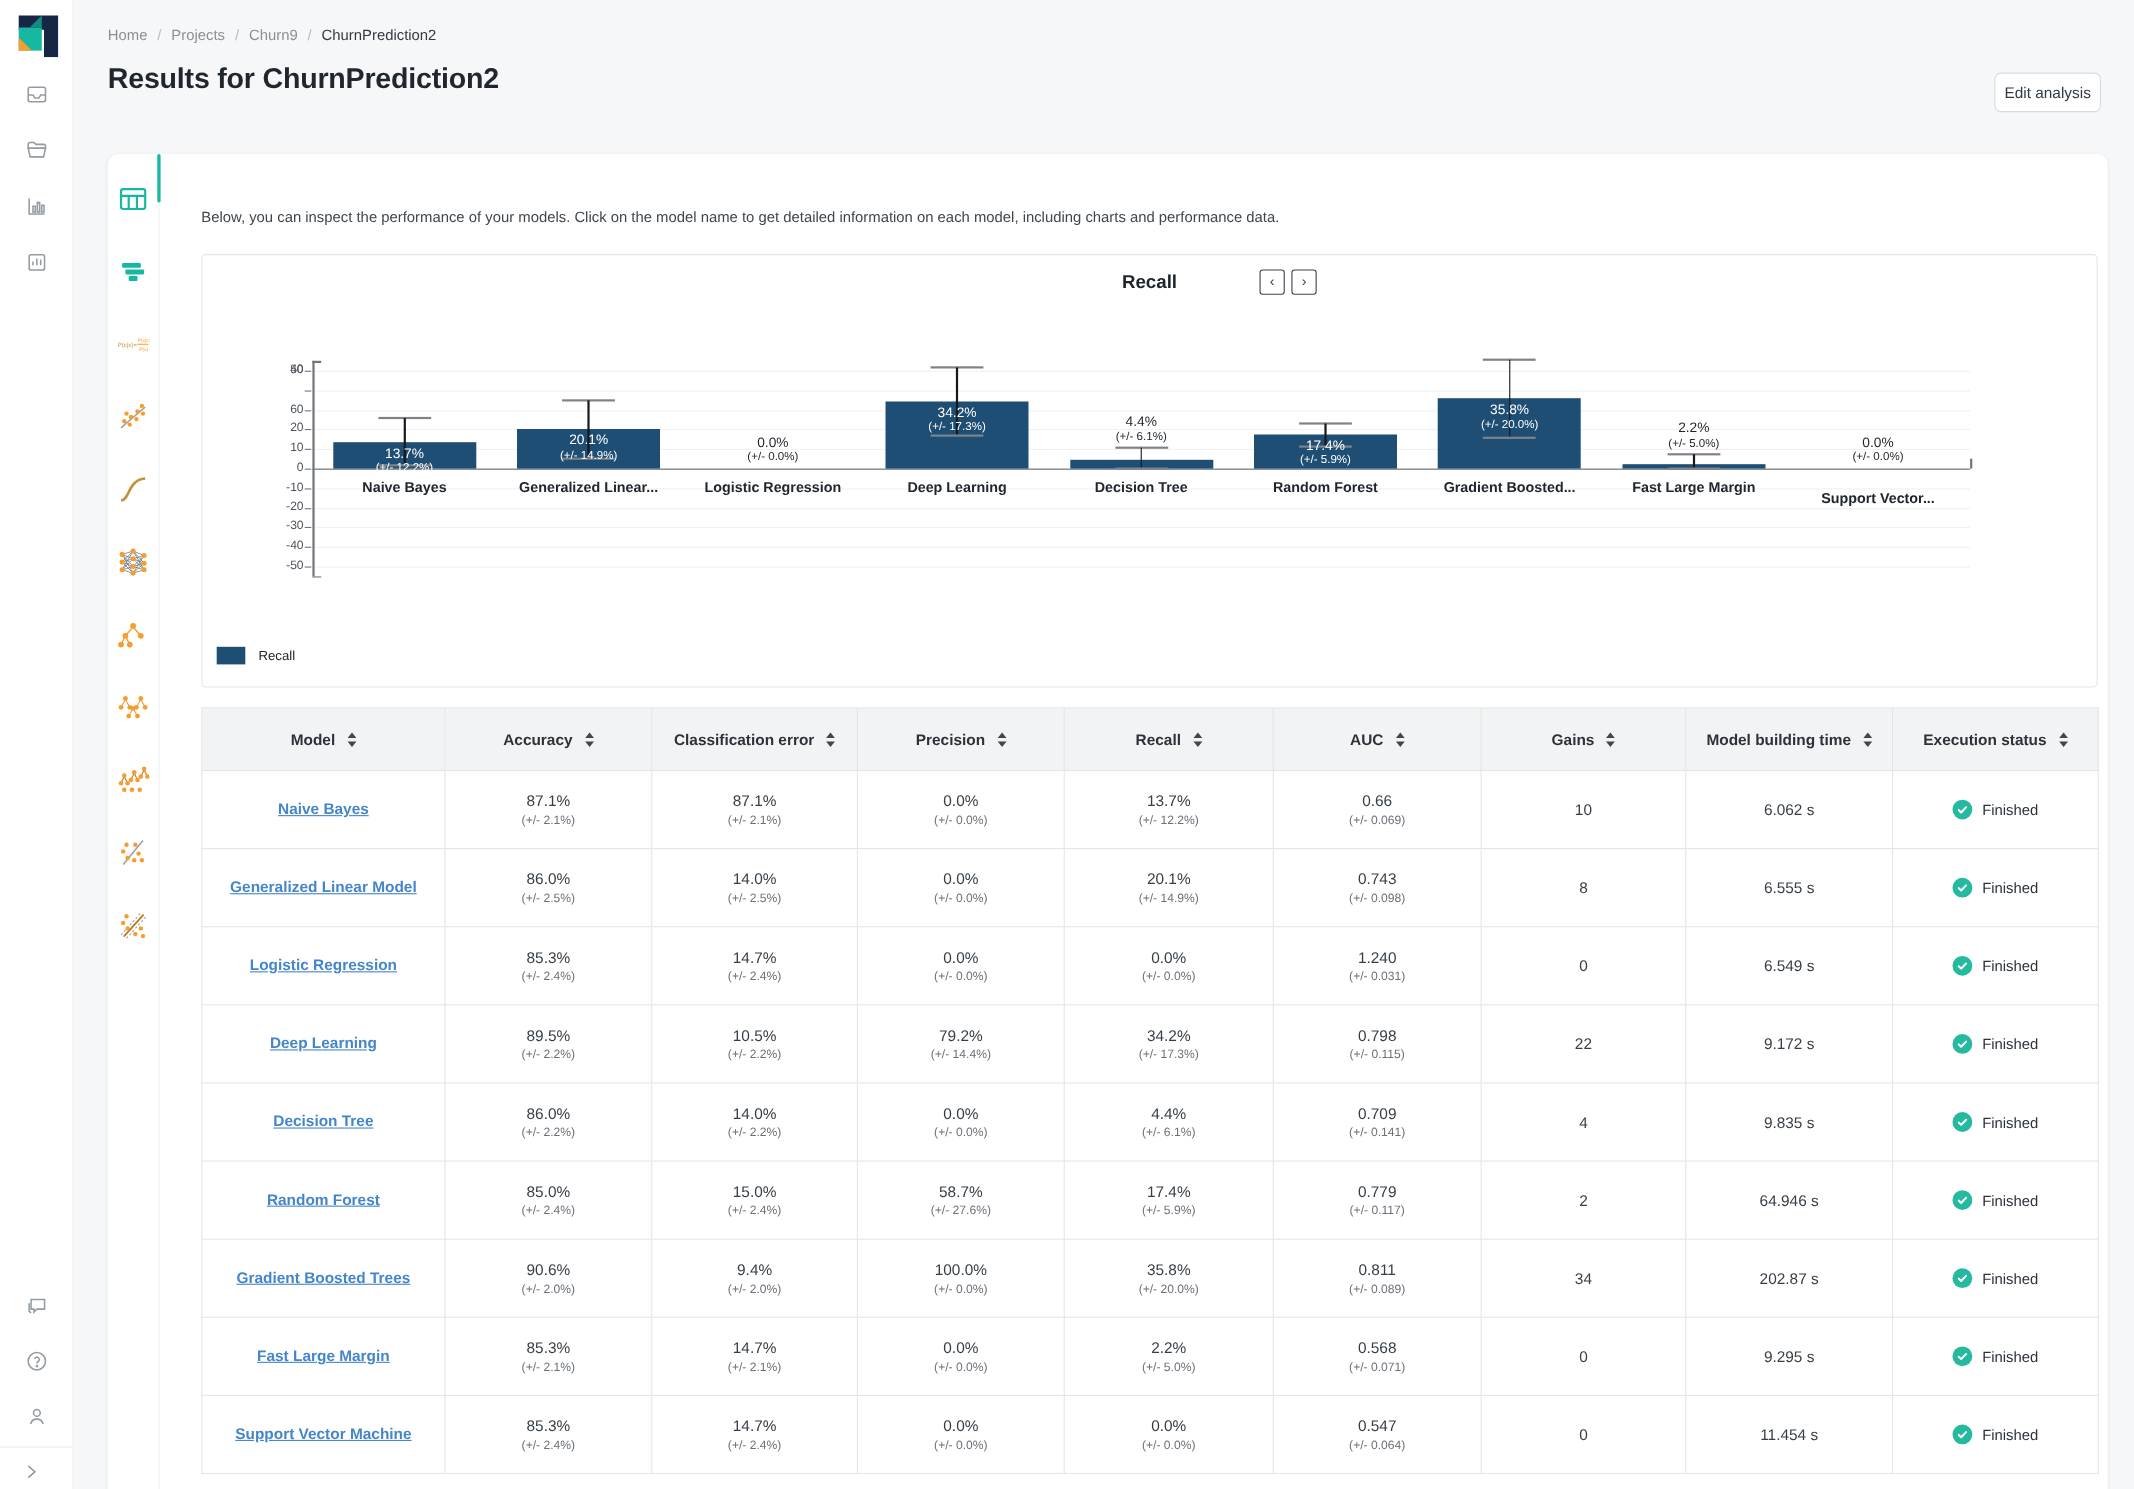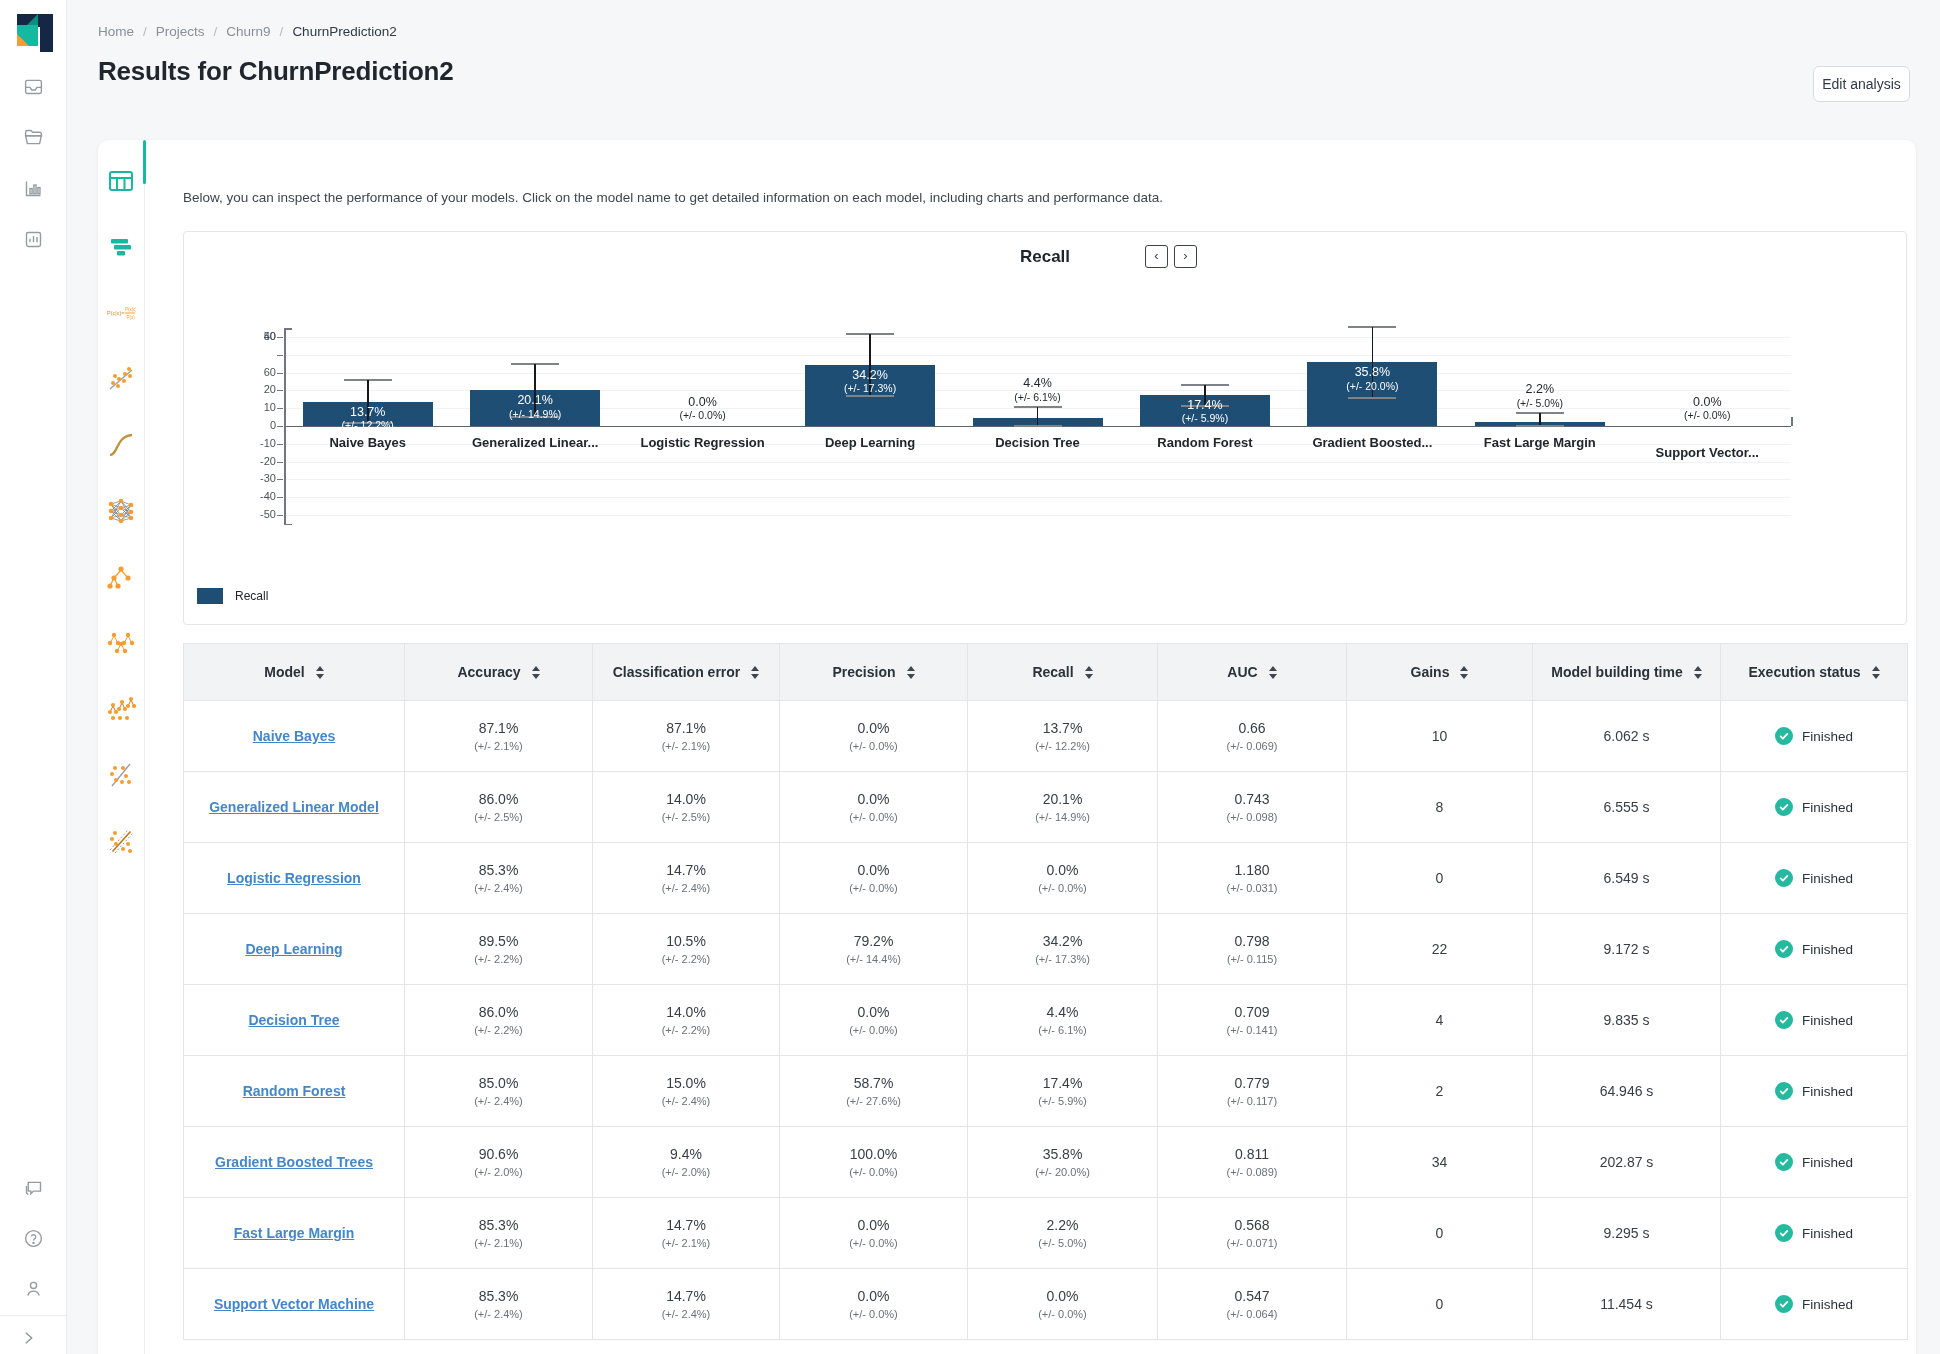--- a/index.html
+++ b/index.html
@@ -652,21 +652,21 @@
             </td>
     <td>
               <div class="cell-v">0.0%</div>
               <div class="cell-e">(+/- 0.0%)</div>
             </td>
     <td>
               <div class="cell-v">0.0%</div>
               <div class="cell-e">(+/- 0.0%)</div>
             </td>
     <td>
-              <div class="cell-v">1.180</div>
+              <div class="cell-v">1.240</div>
               <div class="cell-e">(+/- 0.031)</div>
             </td>
     <td>
               <div class="cell-v">0</div>
             </td>
     <td>
               <div class="cell-v">6.549 s</div>
             </td>
     <td>
               <div class="status-cell">

